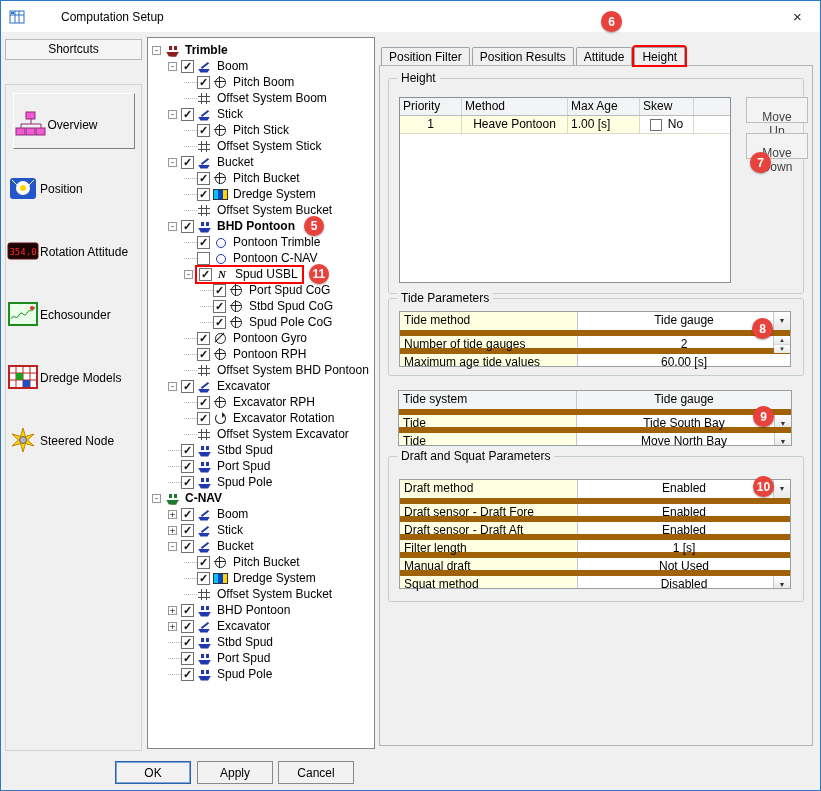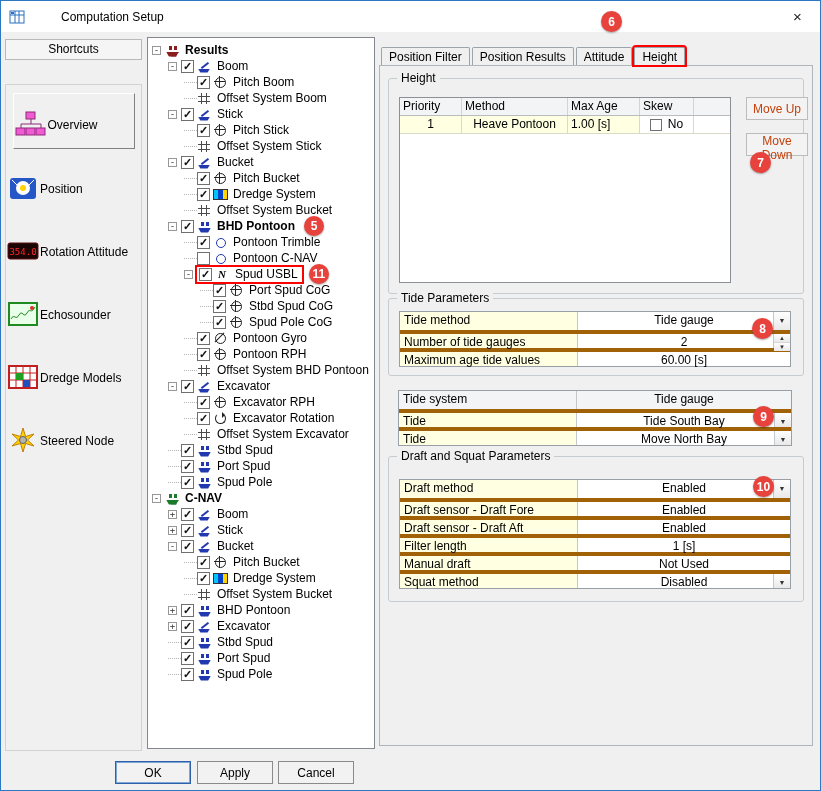--- a/index.html
+++ b/index.html
@@ -72,28 +72,28 @@
   .lhead{display:flex;height:18px;background:#f3f4f5;border-bottom:1px solid #b6bcc0;}
   .hc{border-right:1px solid #cfd4d8;line-height:17px;padding:0 3px;font-size:12px;text-align:left;}
   .lrow{display:flex;height:18px;border-bottom:1px solid #dadac6;}
   .lc{border-right:1px solid #dadac6;line-height:17px;padding:0 3px;font-size:12px;background:#ffffe1;text-align:center;}
   .c1{flex:0 0 62px;} .c2{flex:0 0 106px;} .c3{flex:0 0 72px;} .c4{flex:0 0 54px;}
   .fillc{flex:1;border-right:none;}
   .lc.fillc{background:#fff;}
   .lc.num{text-align:left;padding-right:20px;}
   .lc.skewc{background:#fff;display:flex;align-items:center;justify-content:center;gap:3px;}
   .mvbtn{position:absolute;left:357px;width:62px;height:23px;border:1px solid #bcbcbc;background:#f3f3f3;
-    color:#c2410c;font-size:12px;text-align:center;font-family:inherit;padding:0;}
+    color:#404040;font-size:12px;text-align:center;font-family:inherit;padding:12px;}
   .mvbtn.up{top:18px;} .mvbtn.down{top:54px;}
   
   .ptable{position:absolute;left:10px;right:12px;border:1px solid #98a0a6;background:#fff;}
   .pt-tide{top:12px;}
   .pt-tidesys{top:324px;left:18px;right:20px;}
   .pt-draft{top:22px;}
-  .prow{display:flex;height:18px;border-top:4px solid #a16207;}
+  .prow{display:flex;height:18px;border-top:6px solid #a16207;}
   .prow:first-child{border-top:none;}
   .plabel{flex:0 0 178px;background:#ffffe1;border-right:1px solid #c2c8cc;padding:0 4px;line-height:17px;font-size:12px;}
   .phead .plabel,.phead .pvalue{background:#f3f4f5;}
   .pvalue{flex:1;position:relative;text-align:center;line-height:17px;font-size:12px;background:#fff;}
   .phead .pvalue{background:#f3f4f5;}
   .ddbtn{position:absolute;right:0;top:0;bottom:0;width:17px;border-left:1px solid #c2c8cc;
     background:linear-gradient(#fefefe,#e9e9e9);font-size:7px;line-height:17px;color:#333;text-align:center;}
   .spin{position:absolute;right:0;top:0;bottom:0;width:17px;border-left:1px solid #c2c8cc;display:flex;flex-direction:column;}
   .spin span{flex:1;font-size:6px;line-height:8px;background:linear-gradient(#fefefe,#e9e9e9);border-bottom:1px solid #d8d8d8;text-align:center;color:#333;}
   .spin span:last-child{border-bottom:none;}
@@ -189,21 +189,21 @@
         <span class="lbl">Steered Node</span>
       </div>
 
     </div>
   </div>
 
   <div class="treebox" id="tree-rows">
       <div class="trow" style="padding-left:2px">
         <span class="exp">-</span>
         <span class="ticon ic-vessel-red"></span>
-        <span class="tlabel bold">Results</span>
+        <span class="tlabel bold">Trimble</span>
       </div>
       <div class="trow" style="padding-left:18px">
         <span class="exp">-</span>
         <span class="cbx on"></span>
         <span class="ticon ic-machine"></span>
         <span class="tlabel">Boom</span>
       </div>
       <div class="trow" style="padding-left:34px">
         <span class="spacer"></span>
         <span class="cbx on"></span>

